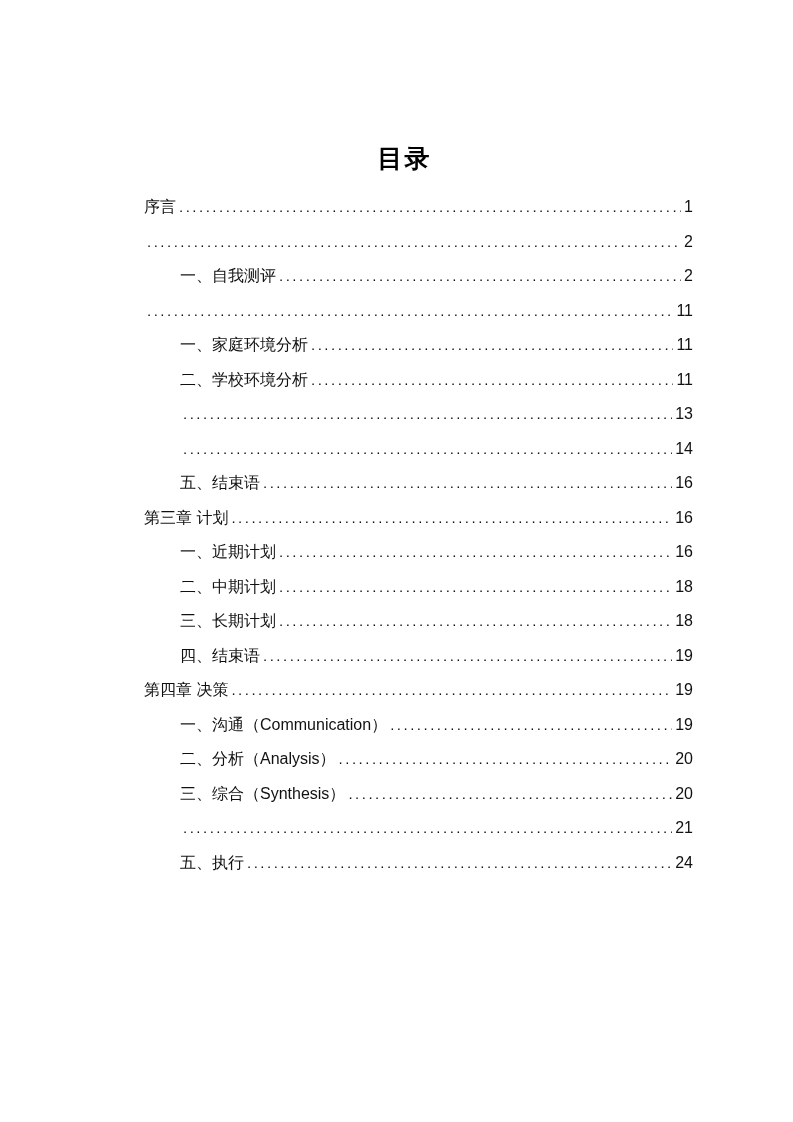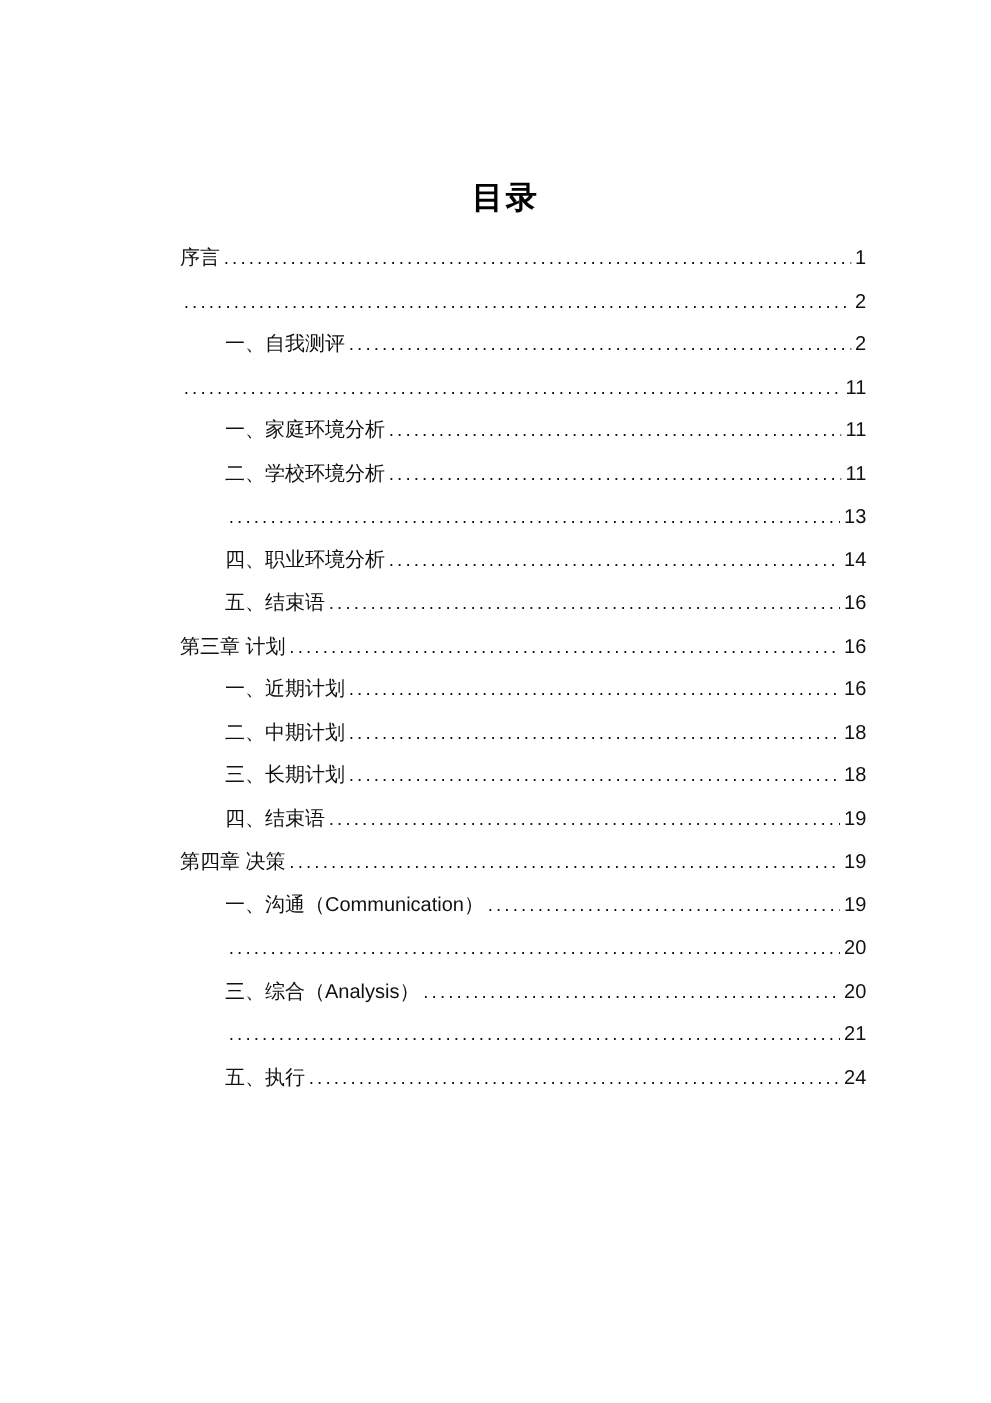--- a/index.html
+++ b/index.html
@@ -97,21 +97,20 @@
       <div class="toc-row indent">
     <span class="toc-label">二、学校环境分析</span>
     <span class="leader"></span>
     <span class="toc-page">11</span>
   </div>
       <div class="toc-row indent">
     <span class="leader"></span>
     <span class="toc-page">13</span>
   </div>
       <div class="toc-row indent">
-    <span class="toc-label">四、职业环境分析</span>
     <span class="leader"></span>
     <span class="toc-page">14</span>
   </div>
       <div class="toc-row indent">
     <span class="toc-label">五、结束语</span>
     <span class="leader"></span>
     <span class="toc-page">16</span>
   </div>
       <div class="toc-row">
     <span class="toc-label">第三章 计划</span>
@@ -142,25 +141,26 @@
     <span class="toc-label">第四章 决策</span>
     <span class="leader"></span>
     <span class="toc-page">19</span>
   </div>
       <div class="toc-row indent">
     <span class="toc-label">一、沟通（Communication）</span>
     <span class="leader"></span>
     <span class="toc-page">19</span>
   </div>
       <div class="toc-row indent">
+    <span class="toc-label">二、分析（Analysis）</span>
     <span class="leader"></span>
     <span class="toc-page">20</span>
   </div>
       <div class="toc-row indent">
-    <span class="toc-label">三、综合（Analysis）</span>
+    <span class="toc-label">三、综合（Synthesis）</span>
     <span class="leader"></span>
     <span class="toc-page">20</span>
   </div>
       <div class="toc-row indent">
     <span class="leader"></span>
     <span class="toc-page">21</span>
   </div>
       <div class="toc-row indent">
     <span class="toc-label">五、执行</span>
     <span class="leader"></span>

